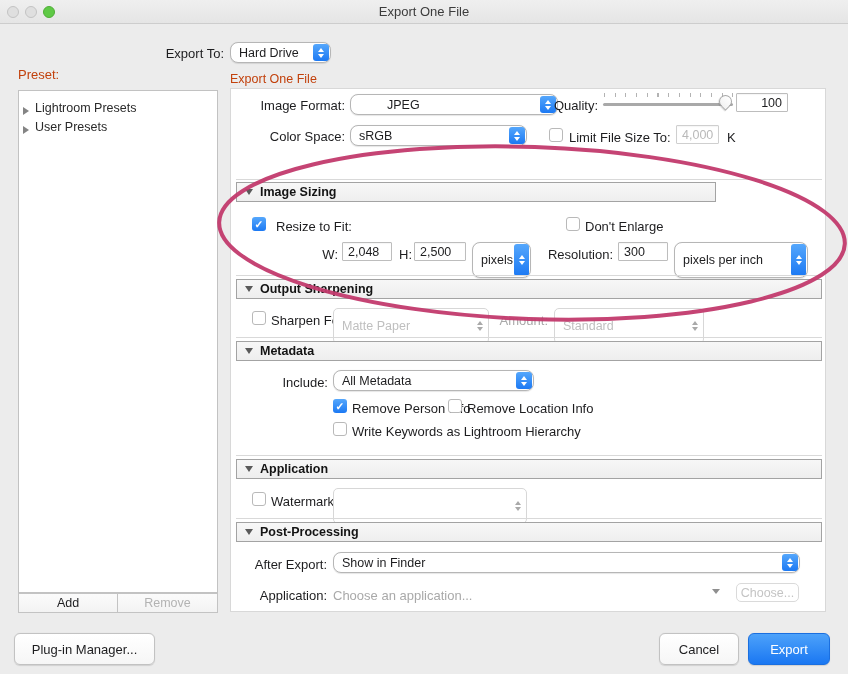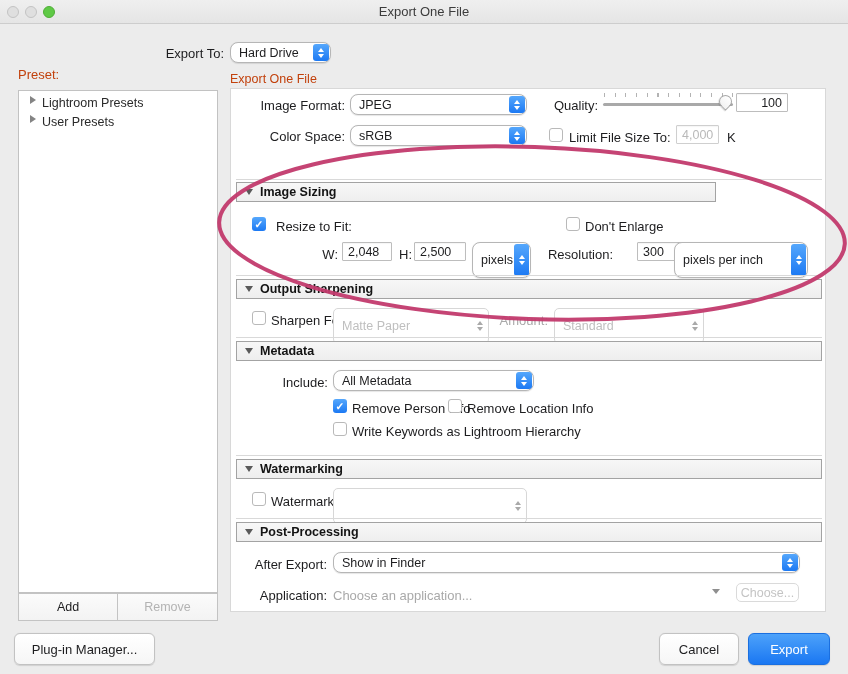--- a/index.html
+++ b/index.html
@@ -35,25 +35,25 @@
   .cb{position:absolute;width:14px;height:14px;border-radius:3px;background:#fff;border:1px solid #b9b9b9;box-sizing:border-box;}
   .cb.checked{background:linear-gradient(#55a7fc,#1c79f3);border:none;}
   .cb.checked::after{content:"✓";position:absolute;left:2.5px;top:0px;color:#fff;font-size:10.5px;font-weight:bold;line-height:14px;}
   
   .sec-line{position:absolute;height:1px;background:#d9d9d9;}
   .hdr{position:absolute;height:20px;box-sizing:border-box;background:linear-gradient(#f7f7f7,#eeeeee);border:1px solid #a3a3a3;display:flex;align-items:center;font-weight:bold;font-size:12.5px;color:#141414;}
   .hdr .tri{width:0;height:0;border-left:4.5px solid transparent;border-right:4.5px solid transparent;border-top:6px solid #5a5a5a;margin:0 7px 0 8px;}
   
   .btn{position:absolute;height:32px;box-sizing:border-box;border:1px solid #c2c2c2;border-radius:6px;background:linear-gradient(#ffffff,#f6f6f6);display:flex;align-items:center;justify-content:center;font-size:13px;box-shadow:0 .5px 1px rgba(0,0,0,.12);}
   .btn.primary{background:linear-gradient(#4da2fa,#1a77f2);border:1px solid #1a6fe0;color:#fff;}
-  .btn.flat{border-radius:0;height:28px;background:linear-gradient(#fbfbfb,#f3f3f3);border:1px solid #c3c3c3;font-size:12.5px;box-shadow:none;}
+  .btn.flat{border-radius:0;height:20px;background:linear-gradient(#fbfbfb,#f3f3f3);border:1px solid #c3c3c3;font-size:12.5px;box-shadow:none;}
   .btn.disbtn{color:#c4c4c4;border-color:#dadada;background:#fff;box-shadow:none;border-radius:5px;height:19px;font-size:12.5px;}
   
   .plist{position:absolute;background:#fff;border:1px solid #c2c2c2;box-sizing:border-box;}
-  .pitem{display:flex;align-items:flex-start;height:19px;padding-left:11px;font-size:12.5px;color:#2a2a2a;white-space:nowrap;}
+  .pitem{display:flex;align-items:flex-end;height:19px;padding-left:4px;font-size:12.5px;color:#2a2a2a;white-space:nowrap;}
   .disc{width:0;height:0;border-top:4px solid transparent;border-bottom:4px solid transparent;border-left:6px solid #848484;margin-right:6px;}
   
   .panel{position:absolute;background:#fff;border:1px solid #d8d8d8;box-sizing:border-box;}
   
   .ticks{position:absolute;height:4px;background:repeating-linear-gradient(to right,#b3b3b3 0 1px,transparent 1px 10.7px);}
   .track{position:absolute;height:3px;background:#a9a9a9;border-radius:1.5px;}
   .knob{position:absolute;width:13px;height:13px;background:linear-gradient(#fefefe,#f2f2f2);border:1px solid #a8a8a8;border-radius:50% 50% 0 50%;transform:rotate(45deg);box-sizing:border-box;box-shadow:0 1px 1px rgba(0,0,0,.15);}
   .dtri{position:absolute;width:0;height:0;border-left:4.5px solid transparent;border-right:4.5px solid transparent;border-top:5.5px solid #8f8f8f;}
   .annot{position:absolute;left:0;top:0;pointer-events:none;}
 </style>
@@ -94,21 +94,21 @@
   <div class="btn flat" style="left:18px;top:593px;width:100px;">
       <span>Add</span>
     </div>
   <div class="btn flat" style="left:117px;top:593px;width:101px;color:#b3b3b3;">
       <span>Remove</span>
     </div>
 
   <div class="panel" style="left:230px;top:88px;width:596px;height:524px;"></div>
 
   <div class="lbl rlbl" style="left:235px;top:98px;width:110px;">Image Format:</div>
-  <div class="dd" style="left:350px;top:94px;width:177px;">
+  <div class="dd" style="left:350px;top:94px;width:208px;padding-left:28px;">
     <span class="val">JPEG</span>
     <span class="cap">
         <i class="up"></i>
         <i class="dn"></i>
       </span>
   </div>
   <div class="lbl rlbl" style="left:520px;top:98px;width:78px;">Quality:</div>
   <div class="ticks" style="left:604px;top:93px;width:130px;"></div>
   <div class="track" style="left:603px;top:103px;width:130px;"></div>
   <div class="knob" style="left:719px;top:95px;"></div>
@@ -140,21 +140,21 @@
   <div class="lbl" style="left:399px;top:247px;">H:</div>
   <input class="field" style="left: 414px; top: 242px; width: 52px;" value="2,500">
   <div class="dd sm" style="left:472px;top:242px;width:59px;">
     <span class="val">pixels</span>
     <span class="cap">
         <i class="up"></i>
         <i class="dn"></i>
       </span>
   </div>
   <div class="lbl rlbl" style="left:538px;top:247px;width:75px;">Resolution:</div>
-  <input class="field" style="left: 618px; top: 242px; width: 50px; margin-left: 19px;" value="300">
+  <input class="field" style="left: 618px; top: 242px; width: 50px;" value="300">
   <div class="dd sm" style="left:674px;top:242px;width:134px;">
     <span class="val">pixels per inch</span>
     <span class="cap">
         <i class="up"></i>
         <i class="dn"></i>
       </span>
   </div>
 
   <div class="sec-line" style="left:236px;top:275px;width:586px;"></div>
   <div class="hdr" style="left:236px;top:279px;width:586px;">
@@ -195,21 +195,21 @@
   <span class="cb checked" style="left:333px;top:399px;"></span>
   <div class="lbl" style="left:352px;top:401px;">Remove Person Info</div>
   <span class="cb" style="left:448px;top:399px;"></span>
   <div class="lbl" style="left:467px;top:401px;">Remove Location Info</div>
   <span class="cb" style="left:333px;top:422px;"></span>
   <div class="lbl" style="left:352px;top:424px;">Write Keywords as Lightroom Hierarchy</div>
 
   <div class="sec-line" style="left:236px;top:455px;width:586px;"></div>
   <div class="hdr" style="left:236px;top:459px;width:586px;">
     <span class="tri"></span>
-    <span>Watermarking</span>
+    <span>Application</span>
   </div>
   <span class="cb" style="left:252px;top:492px;"></span>
   <div class="lbl" style="left:271px;top:494px;">Watermark:</div>
   <div class="dd sm dis" style="left:333px;top:488px;width:194px;">
     <span class="val"></span>
     <span class="cap">
         <i class="up"></i>
         <i class="dn"></i>
       </span>
   </div>

